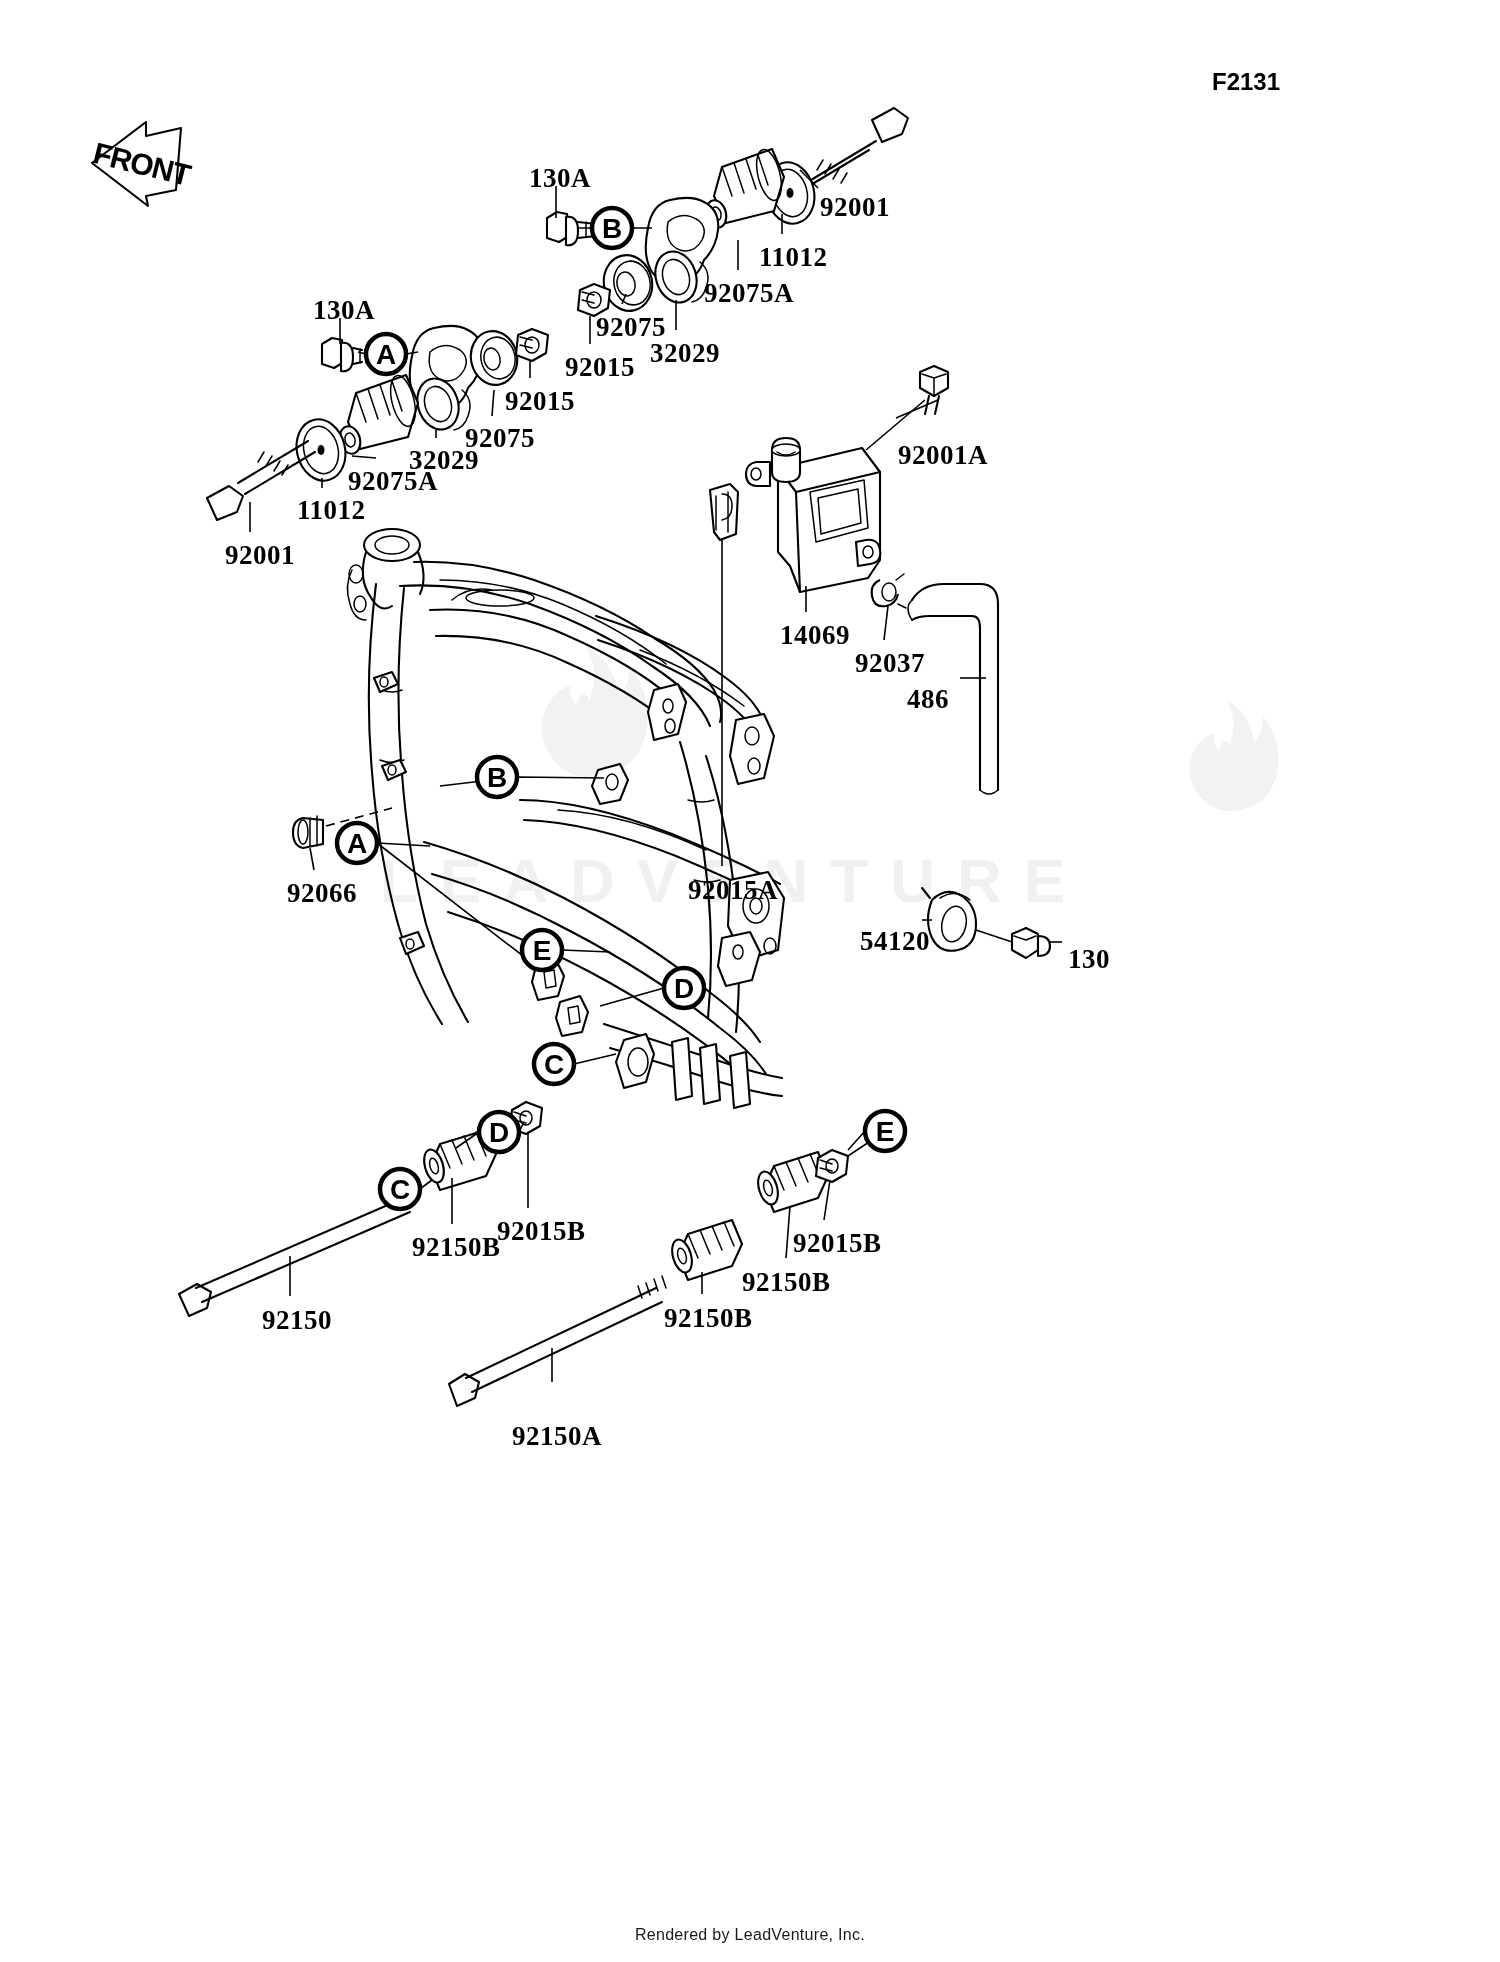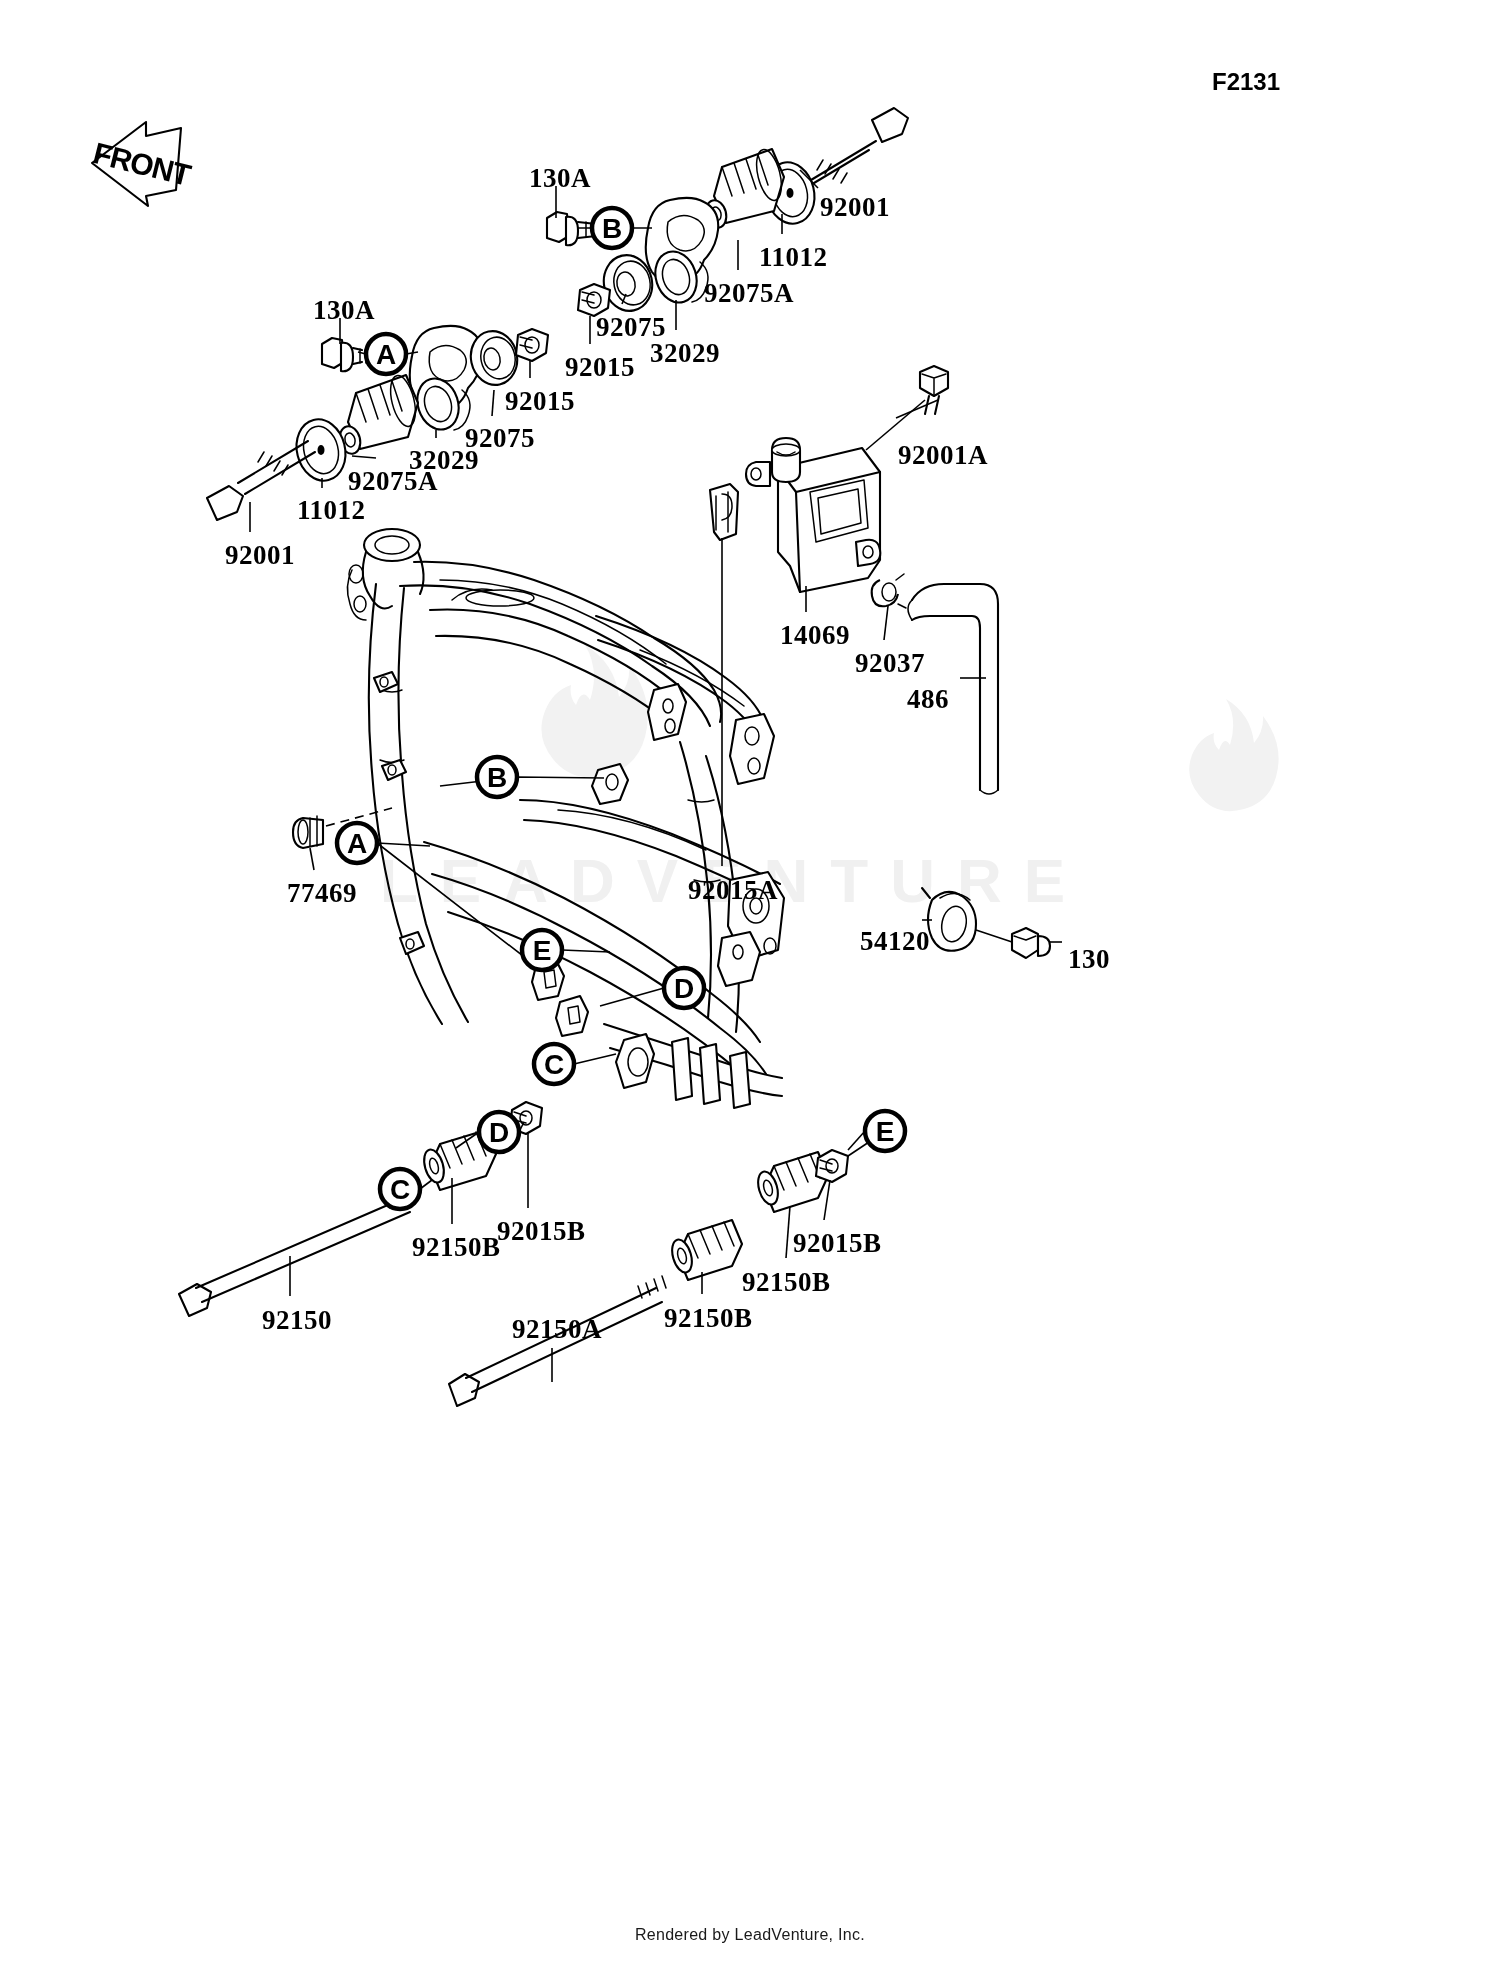--- a/index.html
+++ b/index.html
@@ -469,26 +469,26 @@
       <div class="lbl" style="left: 465px; top: 423px;">92075</div>
       <div class="lbl" style="left: 409px; top: 445px;">32029</div>
       <div class="lbl" style="left: 348px; top: 466px;">92075A</div>
       <div class="lbl" style="left: 297px; top: 495px;">11012</div>
       <div class="lbl" style="left: 225px; top: 540px;">92001</div>
       <div class="lbl" style="left: 898px; top: 440px;">92001A</div>
       <div class="lbl" style="left: 688px; top: 875px;">92015A</div>
       <div class="lbl" style="left: 780px; top: 620px;">14069</div>
       <div class="lbl" style="left: 855px; top: 648px;">92037</div>
       <div class="lbl" style="left: 907px; top: 684px;">486</div>
-      <div class="lbl" style="left: 287px; top: 878px;">77469</div>
+      <div class="lbl" style="left: 287px; top: 878px;">92066</div>
       <div class="lbl" style="left: 860px; top: 926px;">54120</div>
       <div class="lbl" style="left: 1068px; top: 944px;">130</div>
       <div class="lbl" style="left: 497px; top: 1216px;">92015B</div>
       <div class="lbl" style="left: 412px; top: 1232px;">92150B</div>
       <div class="lbl" style="left: 793px; top: 1228px;">92015B</div>
       <div class="lbl" style="left: 742px; top: 1267px;">92150B</div>
       <div class="lbl" style="left: 262px; top: 1305px;">92150</div>
       <div class="lbl" style="left: 664px; top: 1303px;">92150B</div>
-      <div class="lbl" style="left: 512px; top: 1314px;">92150A</div>
+      <div class="lbl" style="left: 512px; top: 1421px;">92150A</div>
     </div>
 
   <div class="footer">Rendered by LeadVenture, Inc.</div>
 </div>
 
 </body></html>

